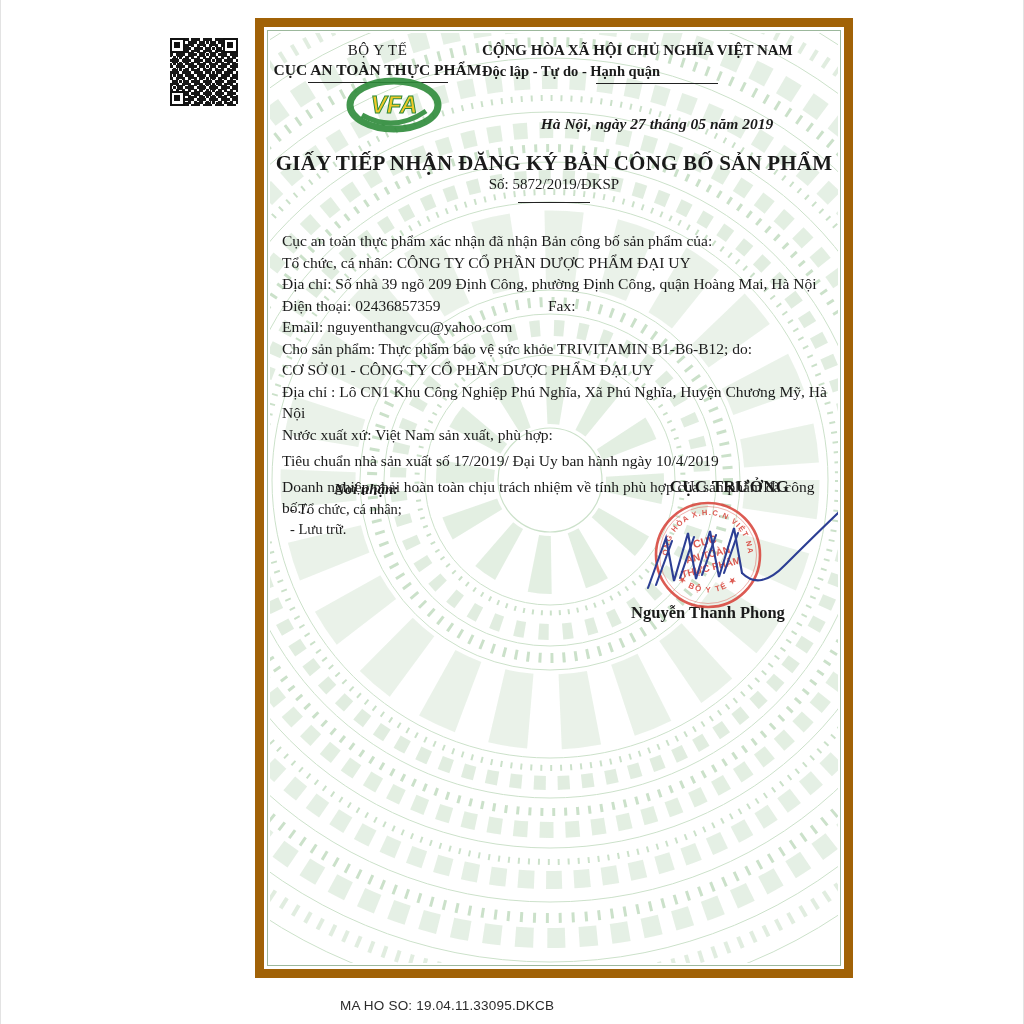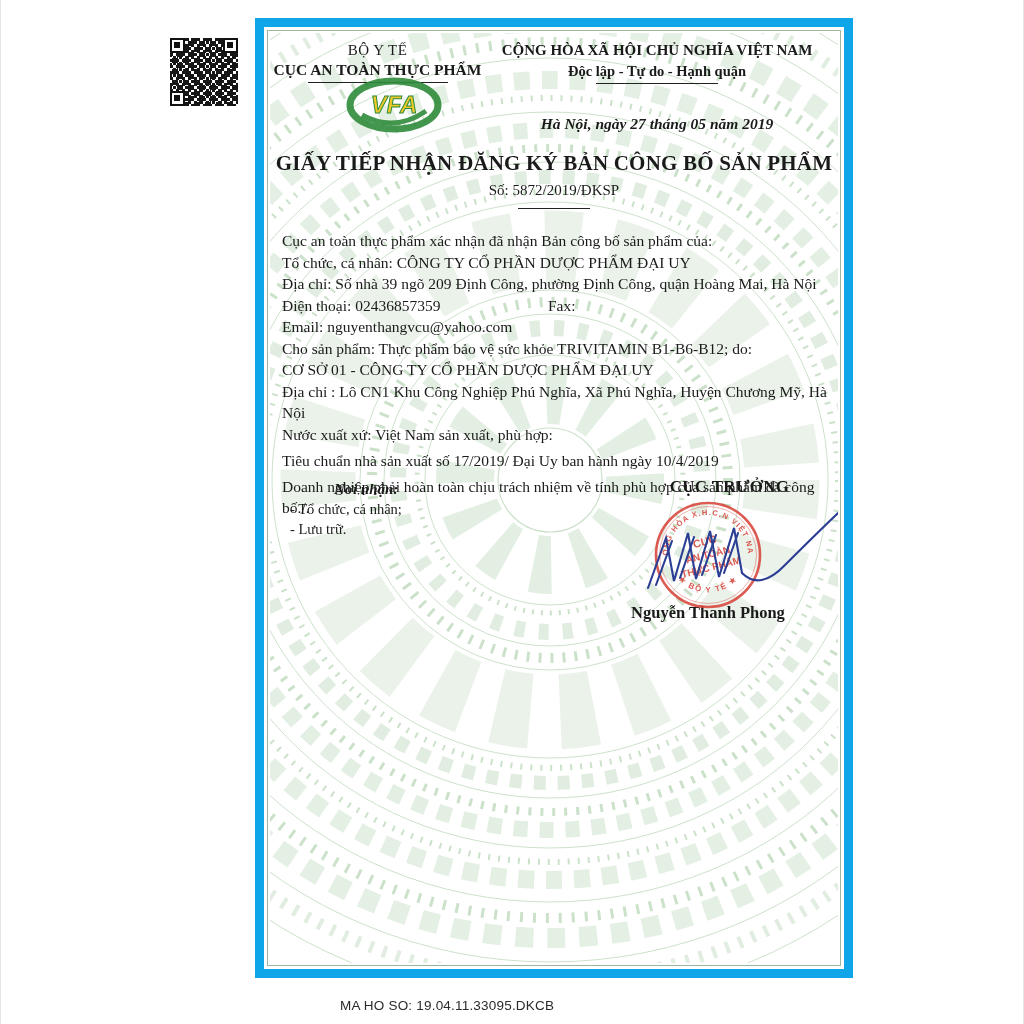--- a/index.html
+++ b/index.html
@@ -20,47 +20,47 @@
     background-blend-mode:darken;
     outline:2px solid #fff;
   }
   .qr .finder{position:absolute;width:15px;height:15px;background:#fff;border:2.5px solid #111;box-sizing:border-box;}
   .qr .finder i{position:absolute;left:2px;top:2px;width:6px;height:6px;background:#111;display:block;}
   .qr .f-tl{left:0;top:0;} .qr .f-tr{right:0;top:0;} .qr .f-bl{left:0;bottom:0;}
 
   
   .cert{
     position:absolute;left:255px;top:18px;width:598px;height:960px;
-    box-sizing:border-box;border:9px solid #0ea5e9;background:#fff;
+    box-sizing:border-box;border:9px solid #a16207;background:#fff;
   }
   .cert-inner{
     position:absolute;inset:3px;border:1.5px solid #9cb89c;
   }
   .cert-content{
     position:absolute;inset:2px;overflow:hidden;
   }
   .drum-bg{position:absolute;left:0;top:0;z-index:0;}
   .layer{position:absolute;z-index:1;}
 
   
   .hdr-left{left:0;top:8px;width:215px;text-align:center;line-height:1.25;}
   .hdr-left .l1{font-size:15px;letter-spacing:.5px;}
   .hdr-left .l2{font-size:15.5px;font-weight:bold;}
   .hdr-left .rule{display:block;width:140px;height:0;border-bottom:1.3px solid #222;margin:3px auto 0;}
   .vfa{left:72px;top:44px;width:104px;height:58px;}
-  .hdr-right{left:212px;top:8px;width:350px;text-align:center;line-height:1.3;}
+  .hdr-right{left:212px;top:8px;width:350px;text-align:left;line-height:1.3;}
   .hdr-right .l1{font-size:15px;font-weight:bold;}
   .hdr-right .l2{font-size:14.5px;font-weight:bold;margin-top:1px;}
   .hdr-right .rule{display:block;width:122px;height:0;border-bottom:1.3px solid #222;margin:3px auto 0;}
   .dateline{left:212px;top:82px;width:350px;text-align:center;font-size:15.5px;font-style:italic;font-weight:bold;}
 
   
   .title-block{left:0;top:118px;width:100%;text-align:center;}
   .title-main{font-size:21px;font-weight:bold;letter-spacing:.2px;}
-  .title-no{font-size:15px;margin-top:6px;}
+  .title-no{font-size:15px;}
   .title-rule{display:block;width:72px;height:0;border-bottom:1.6px solid #222;margin:9px auto 0;}
 
   
   .body-block{left:12px;top:197px;width:548px;font-size:15.5px;line-height:21.5px;}
   .body-block p{margin:0;}
   .body-block .sp{margin-top:4.5px;}
   .fax{position:absolute;left:238px;padding-left:28px;}
   .phone-line{position:relative;}
 
   

